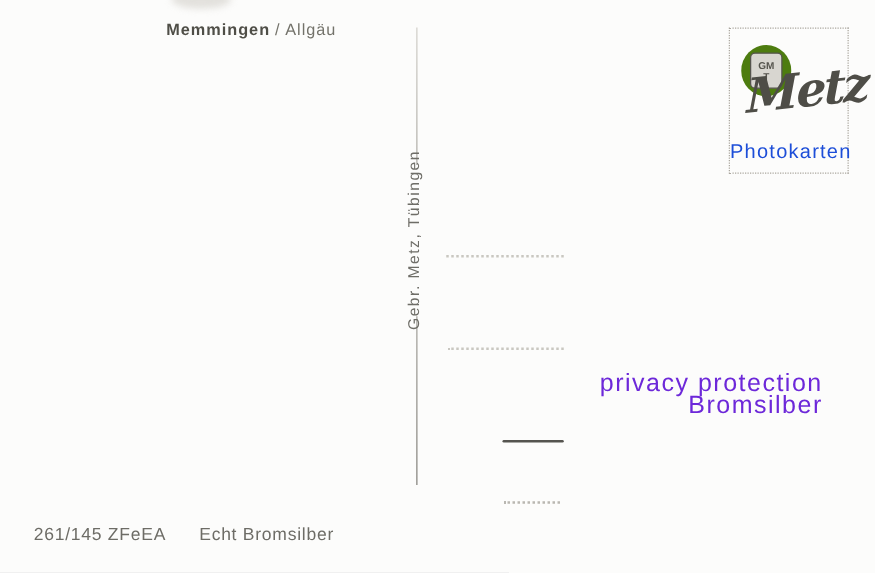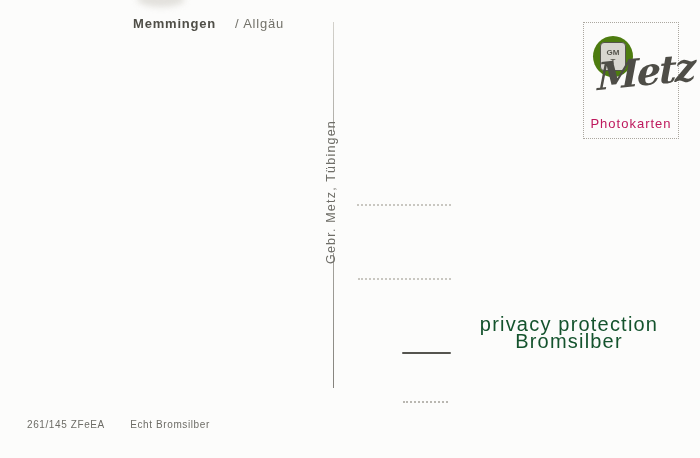--- a/index.html
+++ b/index.html
@@ -17,21 +17,21 @@
     position:absolute;left:137px;top:-8px;width:48px;height:15px;
     background:#dcdad5;border-radius:50%;filter:blur(3px);opacity:.8;
   }
 
   
   .headline{
     position:absolute;left:109px;top:16px;
     font-size:13px;letter-spacing:.8px;white-space:nowrap;
   }
   .headline .bold{font-weight:bold;color:#4f4e47;margin-left:24px;}
-  .headline .rest{color:#73726a;margin-left:19px;text-align:right;}
+  .headline .rest{color:#73726a;margin-left:4px;text-align:right;}
 
   
   .vline{position:absolute;left:333px;width:1px;}
   .vline.seg-top{top:22px;height:110px;background:linear-gradient(#d3d1cb,#aeaca6);}
   .vline.seg-bottom{top:253px;height:135px;background:linear-gradient(#a6a49e,#84827c);}
 
   
   .publisher{
     position:absolute;left:331px;top:192px;
     transform:translate(-50%,-50%) rotate(-90deg);
@@ -59,55 +59,54 @@
   .metz-script{
     position:absolute;left:13px;top:26px;
     font-family:"DejaVu Serif", serif;
     font-style:italic;font-weight:bold;
     font-size:38px;color:#4e4d47;
     transform:rotate(-6deg) skewX(-6deg);
     letter-spacing:-2px;
   }
   .stamp-caption{
     position:absolute;left:0;right:0;bottom:7px;text-align:center;
-    font-size:13px;letter-spacing:1px;color:#be185d;
+    font-size:16px;letter-spacing:1px;color:#1d4ed8;
   }
 
   
   .dotline{position:absolute;border-top:2px dotted #c9c7c1;height:0;}
   .dotline.l1{left:357px;top:204px;width:94px;}
   .dotline.l2{left:358px;top:278px;width:93px;}
   .dotline.l4{left:403px;top:401px;width:45px;border-top:2px dotted #b9b7b1;}
   .solidline{
     position:absolute;left:402px;top:352px;width:49px;height:2px;
     background:#55544f;border-radius:1px;
   }
 
   
   .watermark{
     position:absolute;left:569px;top:299px;
     transform:translateX(-50%);
-    text-align:center;color:#14532d;
+    text-align:right;color:#6d28d9;
     font-size:20px;line-height:17px;letter-spacing:1.2px;
     white-space:nowrap;
-    margin-top:17px;
   }
 
   
   .agfa{position:absolute;left:308px;top:401px;width:50px;height:38px;}
   .agfa svg{display:block;}
   .agfa text{
     font-family:"DejaVu Serif", serif;font-style:italic;font-weight:bold;
     font-size:14px;fill:#6b6a63;
   }
 
   
   .footer{
     position:absolute;left:27px;top:419px;
-    font-size:10px;letter-spacing:.6px;color:#6d6c66;white-space:nowrap;
+    font-size:14px;letter-spacing:.6px;color:#6d6c66;white-space:nowrap;
   }
   .footer .code{margin-right:22px;}
 </style>
 </head>
 <body>
 
 <div id="card">
 
   <div class="top-smudge"></div>
 

